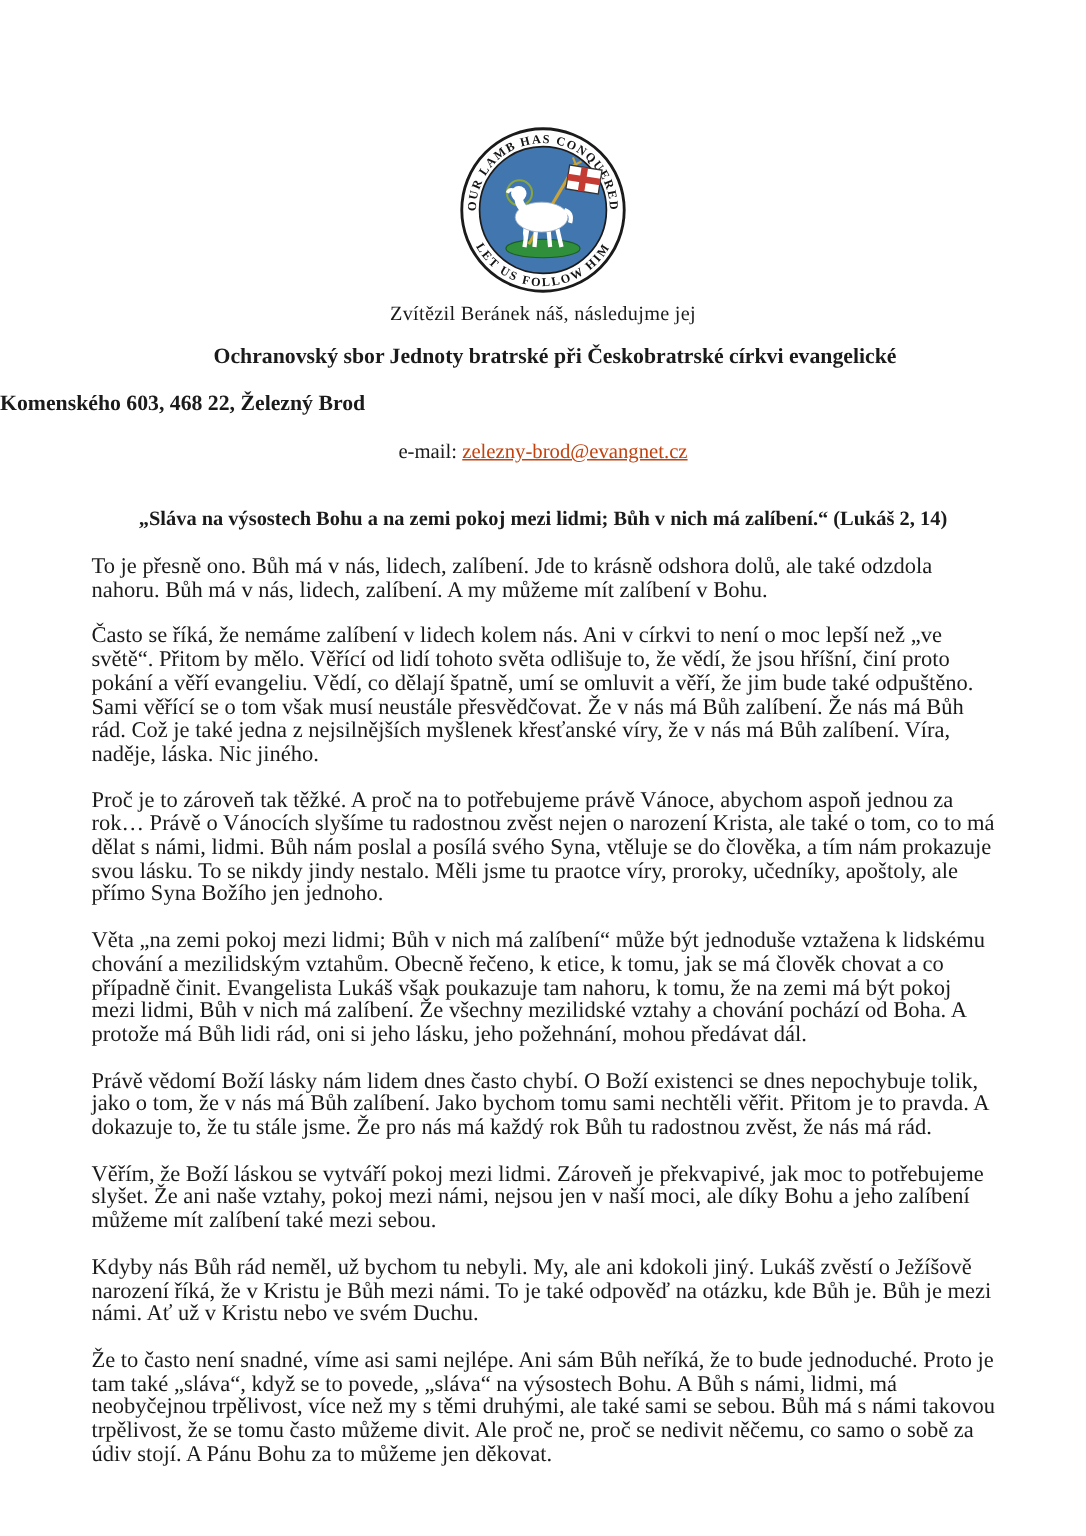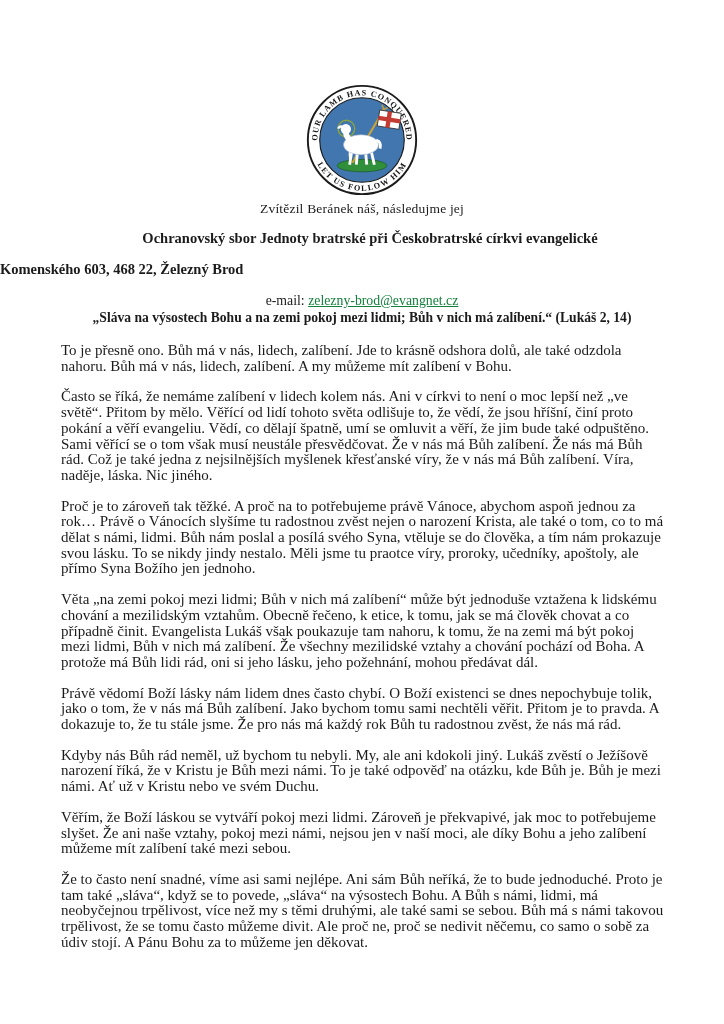--- a/index.html
+++ b/index.html
@@ -22,24 +22,24 @@
     text-align:center;font-weight:bold;
     font-size:14.5px;margin-top:13px;line-height:17px;padding-left:16px;
   }
   .addr{
     font-weight:bold;
     font-size:14.5px;margin-top:14px;line-height:17px;
   }
   .email-line{
     text-align:center;font-size:13.8px;margin-top:14px;line-height:17px;
   }
-  .email-link{color:#15803d;text-decoration:underline;cursor:pointer;}
+  .email-link{color:#c2410c;text-decoration:underline;cursor:pointer;}
   .verse{
     text-align:center;font-weight:bold;
-    font-size:13.6px;line-height:17px;
+    font-size:13.6px;margin-top:28px;line-height:17px;
   }
   .body-text{
     width:604px;
     margin:17px 59px 0 61px;
     font-size:15px;
     line-height:15.7px;
     text-align:left;
   }
   .body-text p{margin:0 0 15px 0;}
   .ring-text{
@@ -103,18 +103,18 @@
   <div class="email-line"><span>e-mail: </span><a href="#" class="email-link">zelezny-brod@evangnet.cz</a></div>
 
   <div class="verse">„Sláva na výsostech Bohu a na zemi pokoj mezi lidmi; Bůh v nich má zalíbení.“ (Lukáš 2, 14)</div>
 
   <div class="body-text">
     <p>To je přesně ono. Bůh má v nás, lidech, zalíbení. Jde to krásně odshora dolů, ale také odzdola nahoru. Bůh má v nás, lidech, zalíbení. A my můžeme mít zalíbení v Bohu.</p>
     <p>Často se říká, že nemáme zalíbení v lidech kolem nás. Ani v církvi to není o moc lepší než „ve světě“. Přitom by mělo. Věřící od lidí tohoto světa odlišuje to, že vědí, že jsou hříšní, činí proto pokání a věří evangeliu. Vědí, co dělají špatně, umí se omluvit a věří, že jim bude také odpuštěno. Sami věřící se o tom však musí neustále přesvědčovat. Že v nás má Bůh zalíbení. Že nás má Bůh rád. Což je také jedna z nejsilnějších myšlenek křesťanské víry, že v nás má Bůh zalíbení. Víra, naděje, láska. Nic jiného.</p>
     <p>Proč je to zároveň tak těžké. A proč na to potřebujeme právě Vánoce, abychom aspoň jednou za rok… Právě o Vánocích slyšíme tu radostnou zvěst nejen o narození Krista, ale také o tom, co to má dělat s námi, lidmi. Bůh nám poslal a posílá svého Syna, vtěluje se do člověka, a tím nám prokazuje svou lásku. To se nikdy jindy nestalo. Měli jsme tu praotce víry, proroky, učedníky, apoštoly, ale přímo Syna Božího jen jednoho.</p>
     <p>Věta „na zemi pokoj mezi lidmi; Bůh v nich má zalíbení“ může být jednoduše vztažena k lidskému chování a mezilidským vztahům. Obecně řečeno, k etice, k tomu, jak se má člověk chovat a co případně činit. Evangelista Lukáš však poukazuje tam nahoru, k tomu, že na zemi má být pokoj mezi lidmi, Bůh v nich má zalíbení. Že všechny mezilidské vztahy a chování pochází od Boha. A protože má Bůh lidi rád, oni si jeho lásku, jeho požehnání, mohou předávat dál.</p>
     <p>Právě vědomí Boží lásky nám lidem dnes často chybí. O Boží existenci se dnes nepochybuje tolik, jako o tom, že v nás má Bůh zalíbení. Jako bychom tomu sami nechtěli věřit. Přitom je to pravda. A dokazuje to, že tu stále jsme. Že pro nás má každý rok Bůh tu radostnou zvěst, že nás má rád.</p>
+    <p>Věřím, že Boží láskou se vytváří pokoj mezi lidmi. Zároveň je překvapivé, jak moc to potřebujeme slyšet. Že ani naše vztahy, pokoj mezi námi, nejsou jen v naší moci, ale díky Bohu a jeho zalíbení můžeme mít zalíbení také mezi sebou.</p>
     <p>Kdyby nás Bůh rád neměl, už bychom tu nebyli. My, ale ani kdokoli jiný. Lukáš zvěstí o Ježíšově narození říká, že v Kristu je Bůh mezi námi. To je také odpověď na otázku, kde Bůh je. Bůh je mezi námi. Ať už v Kristu nebo ve svém Duchu.</p>
-    <p>Věřím, že Boží láskou se vytváří pokoj mezi lidmi. Zároveň je překvapivé, jak moc to potřebujeme slyšet. Že ani naše vztahy, pokoj mezi námi, nejsou jen v naší moci, ale díky Bohu a jeho zalíbení můžeme mít zalíbení také mezi sebou.</p>
     <p>Že to často není snadné, víme asi sami nejlépe. Ani sám Bůh neříká, že to bude jednoduché. Proto je tam také „sláva“, když se to povede, „sláva“ na výsostech Bohu. A Bůh s námi, lidmi, má neobyčejnou trpělivost, více než my s těmi druhými, ale také sami se sebou. Bůh má s námi takovou trpělivost, že se tomu často můžeme divit. Ale proč ne, proč se nedivit něčemu, co samo o sobě za údiv stojí. A Pánu Bohu za to můžeme jen děkovat.</p>
   </div>
 
 </div>
 
 </body></html>

